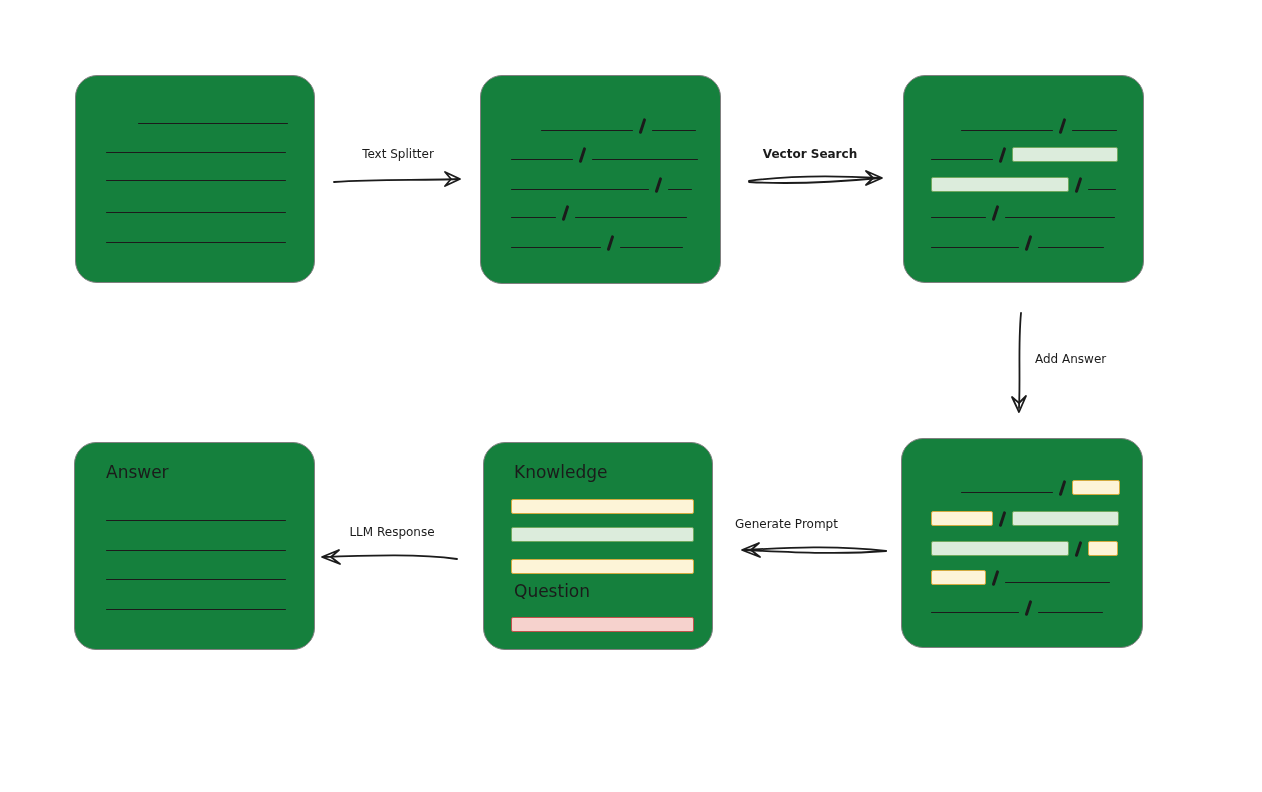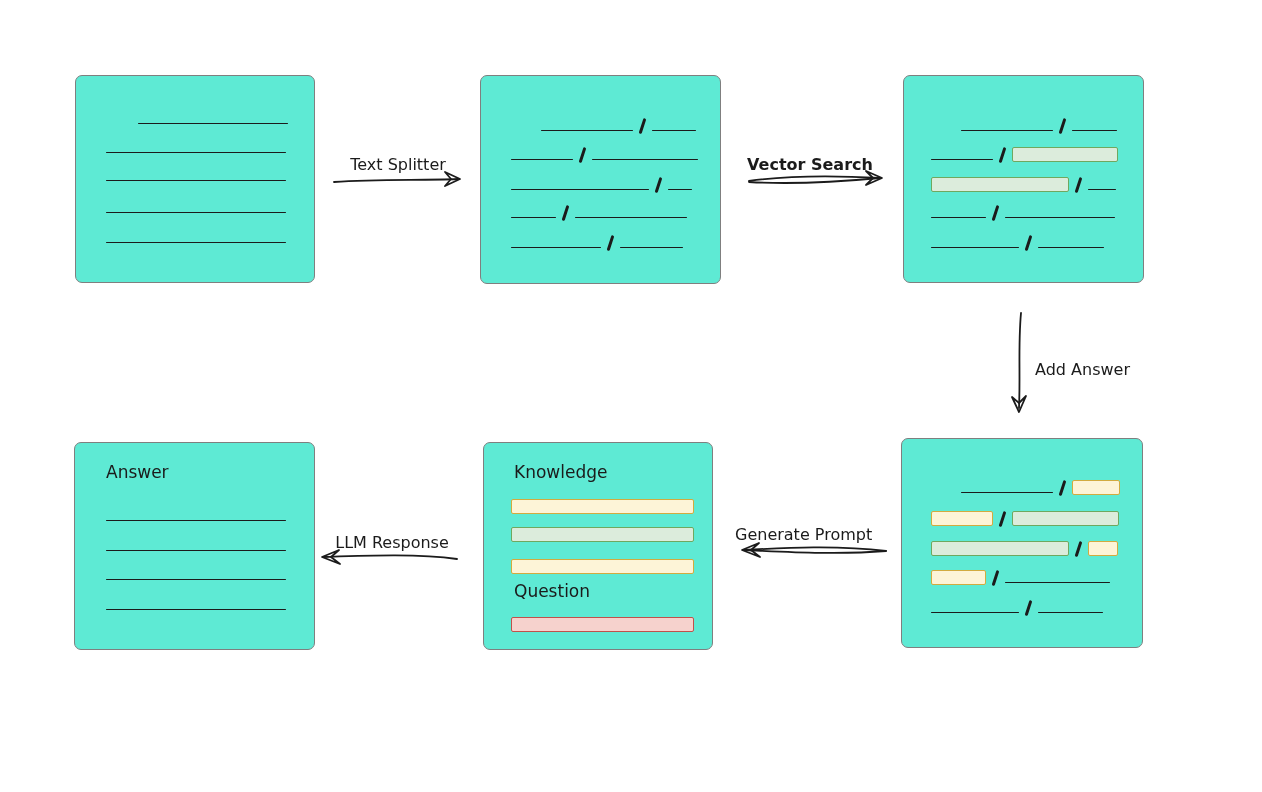--- a/index.html
+++ b/index.html
@@ -1,20 +1,20 @@
 <!DOCTYPE html>
 <html style="--ink: #1b1b1b; --box-border: #7f7f7f; --green-fill: #dcecdc; --green-border: #6fa85f; --yellow-fill: #fdf4d7; --yellow-border: #d2ab3f; --red-fill: #f6d2cd; --red-border: #c0524b;"><head>
 <meta charset="utf-8">
 <style>
   html,body{margin:0;padding:0;background:#fff;}
   body{font-family:"DejaVu Sans", sans-serif; color:var(--ink,#1b1b1b);}
   .canvas{position:relative;width:1262px;height:792px;background:#ffffff;overflow:hidden;}
 
   
-  .box{position:absolute;border:1.4px solid var(--box-border,#7f7f7f);border-radius:7px;background:#5eead4;box-sizing:border-box;}
+  .box{position:absolute;border:1.4px solid var(--box-border,#7f7f7f);border-radius:22px;background:#15803d;box-sizing:border-box;}
   #box-document{left:75px;top:75px;width:240px;height:208px;}
   #box-chunks{left:480px;top:75px;width:241px;height:209px;}
   #box-search{left:903px;top:75px;width:241px;height:208px;}
   #box-context{left:901px;top:438px;width:242px;height:210px;}
   #box-prompt{left:483px;top:442px;width:230px;height:208px;}
   #box-answer{left:74px;top:442px;width:241px;height:208px;}
 
   
   .row{position:absolute;height:17px;display:flex;align-items:flex-end;}
   .seg{flex:none;display:block;}
@@ -23,21 +23,21 @@
   .seg-green{height:15px;background:var(--green-fill,#dcecdc);border:1.5px solid var(--green-border,#6fa85f);border-radius:2px;margin-bottom:1px;box-sizing:border-box;}
   .seg-yellow{height:15px;background:var(--yellow-fill,#fdf4d7);border:1.5px solid var(--yellow-border,#d2ab3f);border-radius:2px;margin-bottom:1px;box-sizing:border-box;}
   .seg-red{height:15px;background:var(--red-fill,#f6d2cd);border:1.5px solid var(--red-border,#c0524b);border-radius:2px;margin-bottom:1px;box-sizing:border-box;}
 
   
   .box-label{position:absolute;font-size:17px;line-height:1.1;white-space:nowrap;}
   #lbl-knowledge{left:30px;top:20px;}
   #lbl-question{left:30px;top:139px;text-align:right;}
   #lbl-answer{left:31px;top:20px;}
 
-  .arrow-label{position:absolute;font-size:16px;line-height:1.1;white-space:nowrap;margin-top:8px;}
+  .arrow-label{position:absolute;font-size:12px;line-height:1.1;white-space:nowrap;}
   #lbl-text-splitter{left:334px;top:148px;width:128px;text-align:center;}
   #lbl-vector-search{left:742px;top:148px;width:136px;text-align:center;font-weight:bold;}
   #lbl-add-context{left:1035px;top:353px;}
   #lbl-generate-prompt{left:735px;top:518px;width:152px;text-align:left;}
   #lbl-llm-response{left:328px;top:526px;width:128px;text-align:center;}
 
   #caption{position:absolute;left:782px;top:685px;font-size:16.5px;white-space:nowrap;}
 
   
   #arrows{position:absolute;left:0;top:0;pointer-events:none;}

